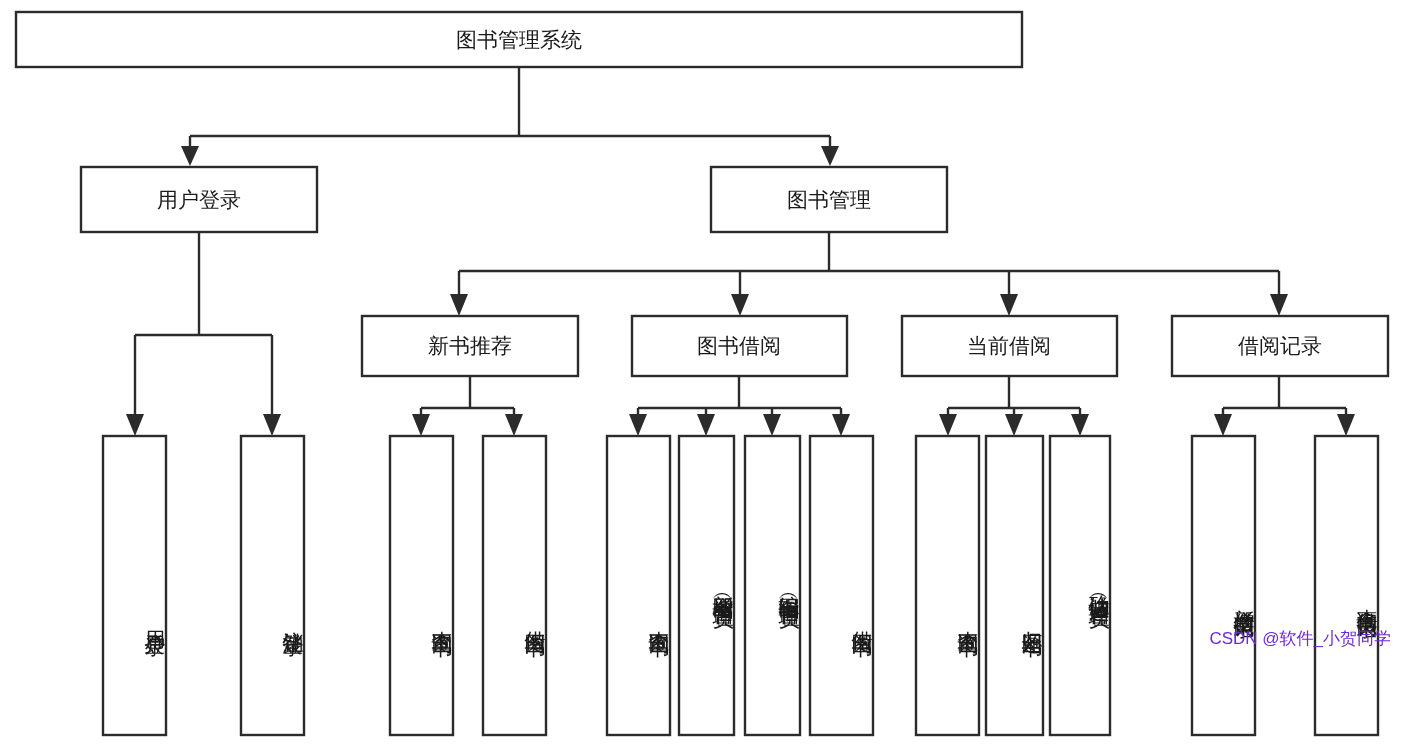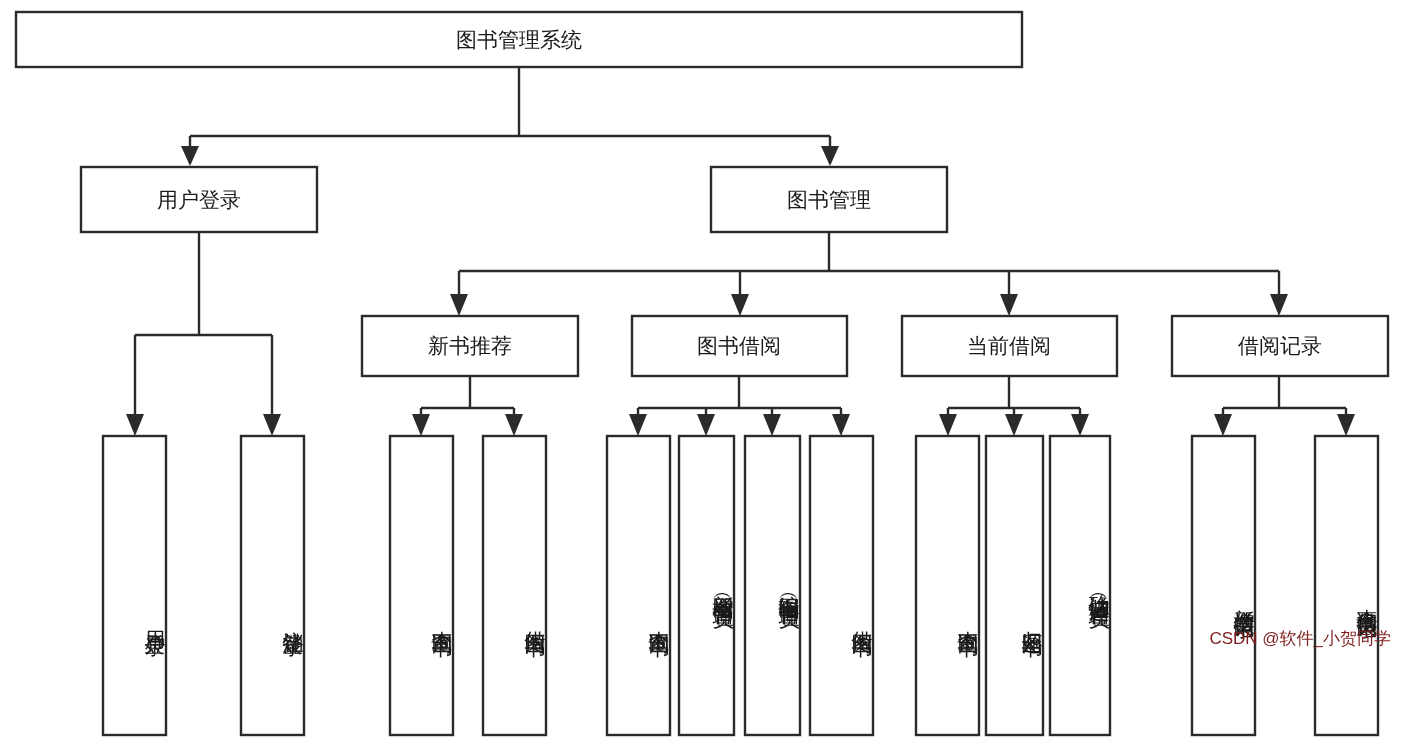--- a/index.html
+++ b/index.html
@@ -65,21 +65,21 @@
     align-items: flex-start;
     justify-content: center;
     pointer-events: none;
   }
   .watermark {
     position: absolute;
     right: 14px;
     bottom: 4px;
     font-family: "Liberation Sans", "DejaVu Sans", sans-serif;
     font-size: 17px;
-    color: #7f1d1d;
+    color: #6d28d9;
     white-space: nowrap;
     user-select: none;
   }
 </style>
 </head>
 <body>
 
 <div id="diagram-root">
 
   <svg class="flow" viewBox="0 0 1405 747" xmlns="http://www.w3.org/2000/svg">

